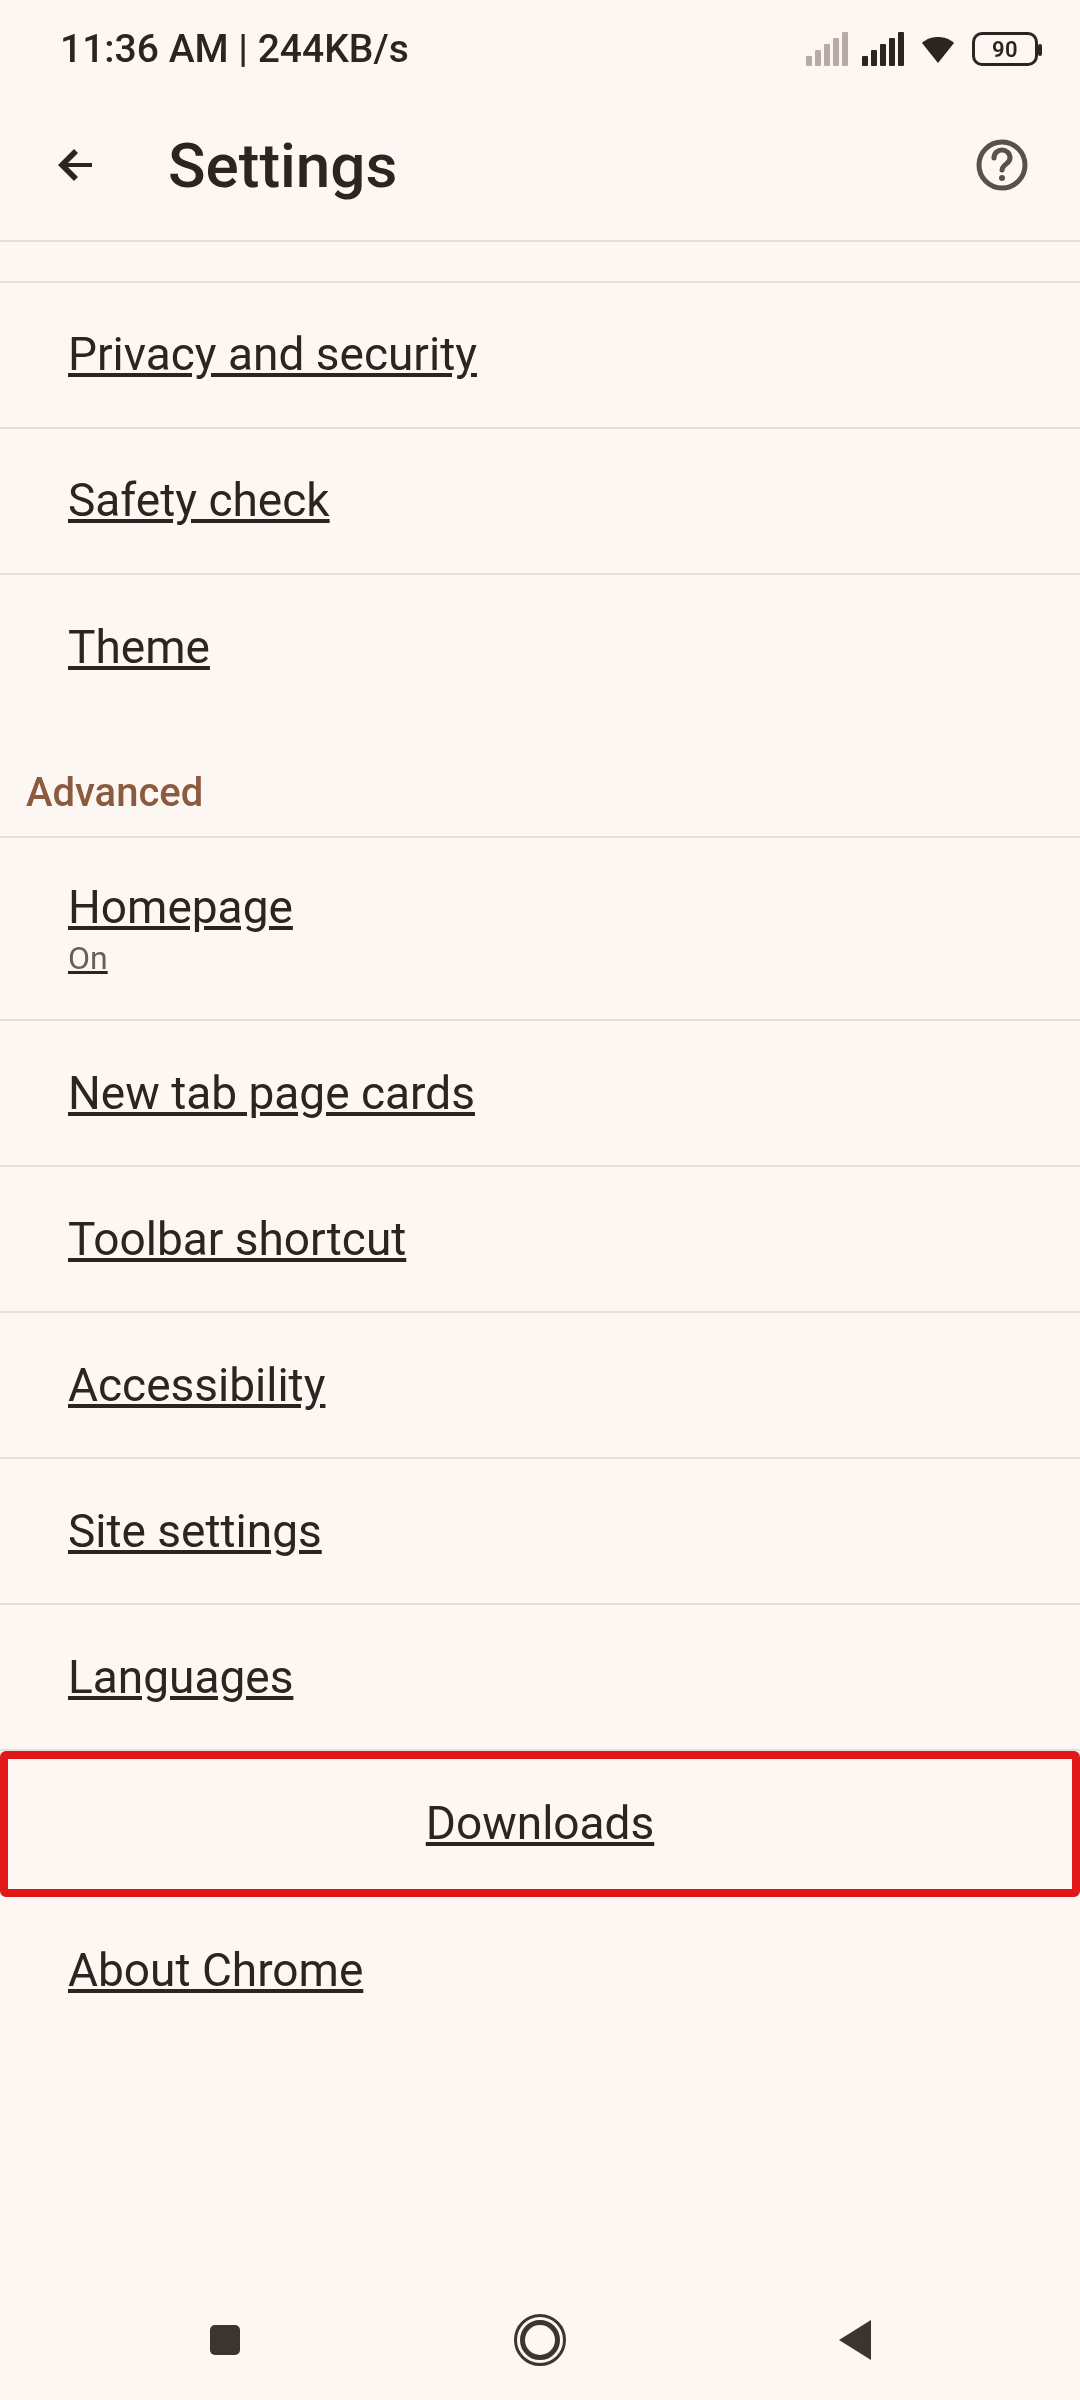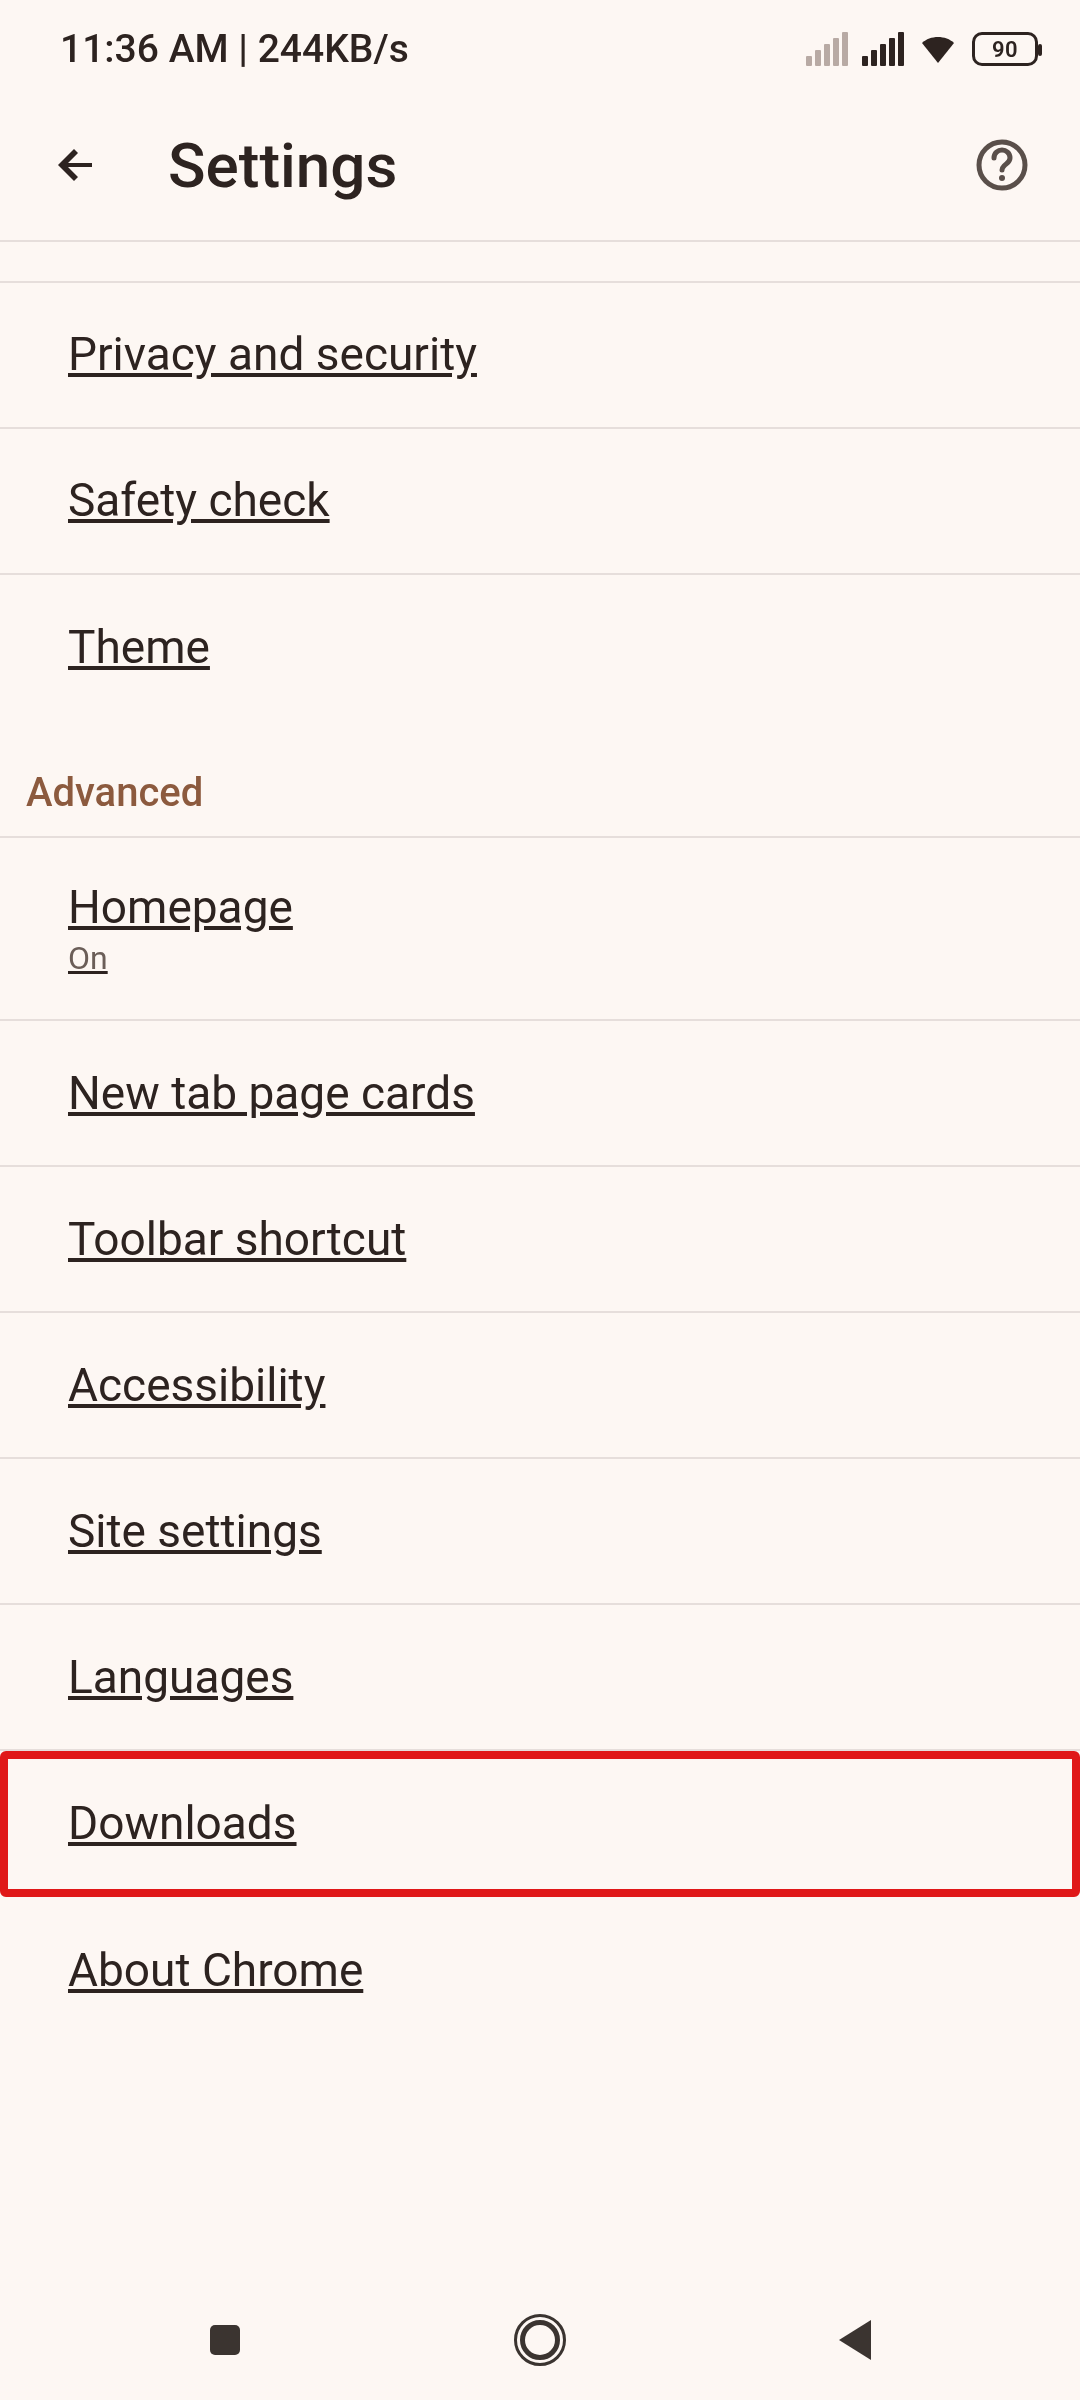--- a/index.html
+++ b/index.html
@@ -134,20 +134,21 @@
   .section-header .sect-label{
     font-size: 40px;
     font-weight: 500;
     color: var(--section-ink);
   }
   .highlighted {
     position: relative;
     outline: 8px solid var(--highlight);
     outline-offset: -8px;
     border-radius: 6px;
+    align-items: center;
   }
   
   .nav-bar {
     position: absolute;
     bottom: 0; left: 0; right: 0;
     height: 120px;
     display: flex;
     align-items: center;
     justify-content: space-evenly;
     background: var(--bg);

